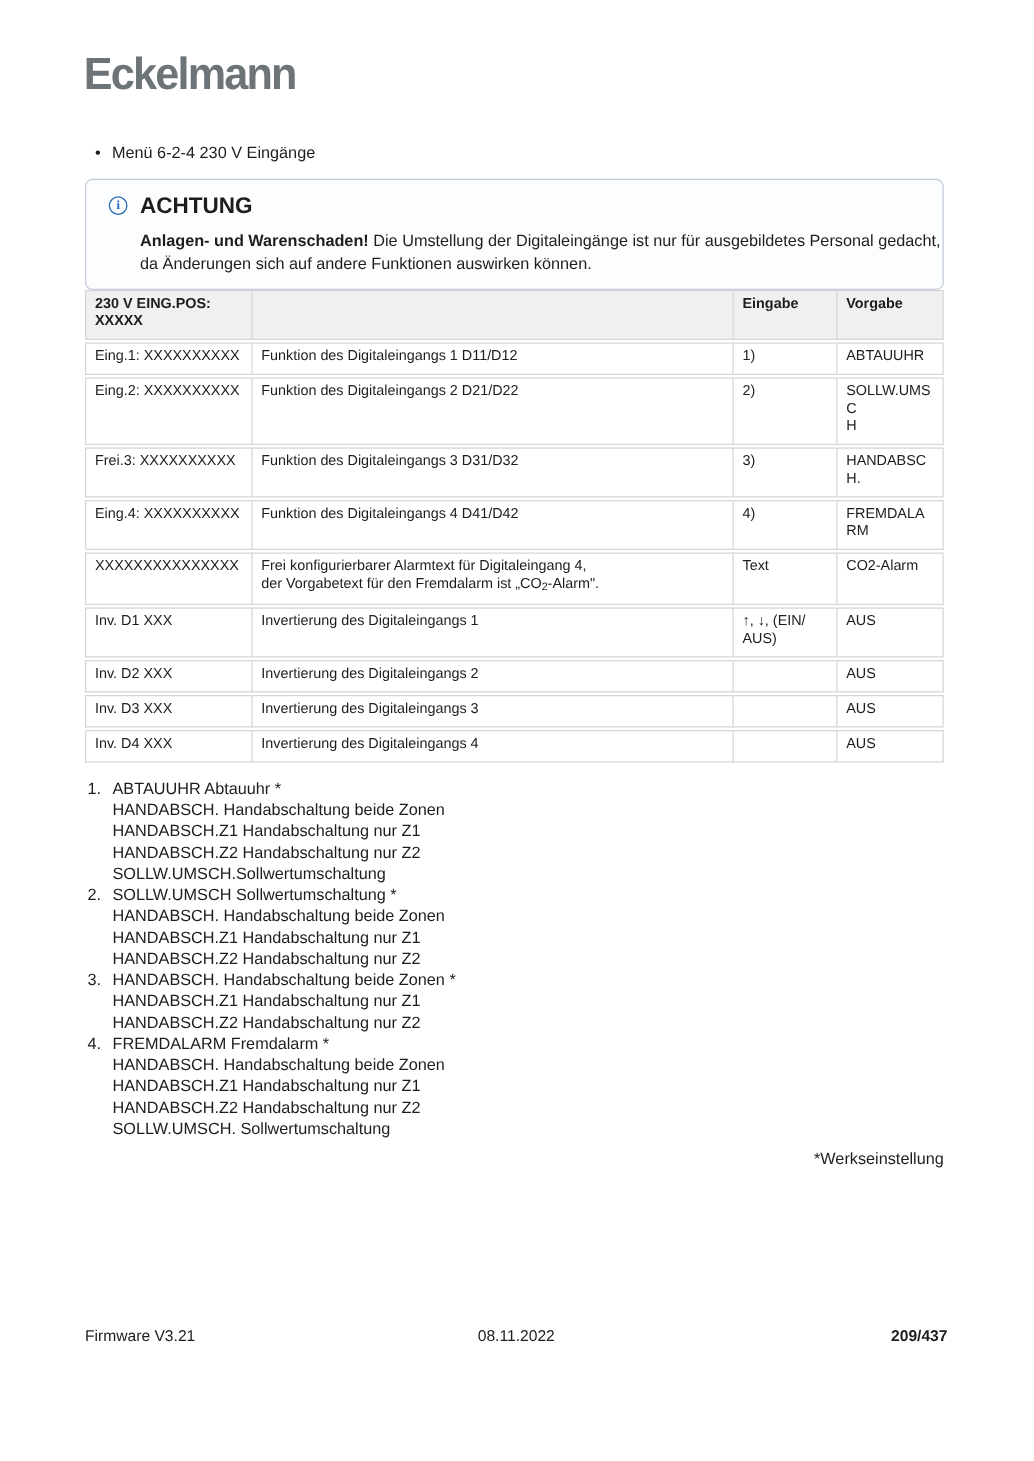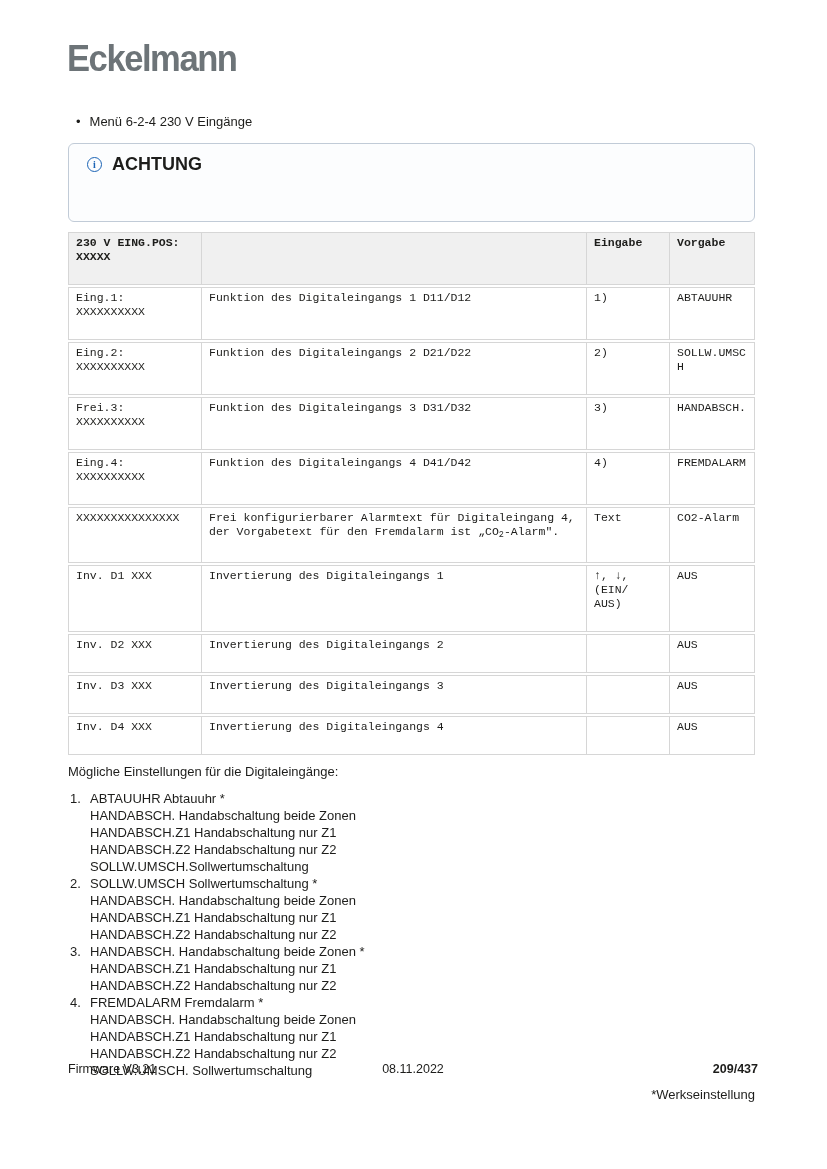--- a/index.html
+++ b/index.html
@@ -49,25 +49,24 @@
   .content { position: absolute; left: 68px; top: 230px; width: 687px; }
   table.params {
     width: 687px; table-layout: fixed;
     border-collapse: separate; border-spacing: 0 2px;
     font-size: 11.5px; line-height: 14px;
   }
   table.params td {
     border-top: 1px solid #d6d6d6;
     border-bottom: 1px solid #d6d6d6;
     border-left: 1px solid #d6d6d6;
-    padding: 3px 7px 20px 7px;
+    padding: 3px 7px 7px 7px;
     vertical-align: top;
     white-space: pre-line;
     overflow-wrap: break-word;
-    font-family: Liberation Mono, monospace;
   }
   table.params td:last-child { border-right: 1px solid #d6d6d6; margin-left: 48px; }
   table.params tr.hdr td { background: #f0f0f0; font-weight: 700; }
   .settings-intro { margin-top: 6px; font-size: 13px; line-height: 17px; }
   .settings-list { margin-top: 10px; }
   .settings-item { display: flex; font-size: 13px; line-height: 17px; }
   .settings-num { width: 22px; flex: 0 0 auto; padding-left: 2px; }
   .settings-lines { white-space: pre-line; }
   .footnote { margin-top: 7px; font-size: 13px; line-height: 17px; text-align: right; }
   .page-footer {
@@ -87,20 +86,21 @@
 <div class="bullet-line">
   <span class="bullet-dot">•</span>
   <span>Menü 6-2-4 230 V Eingänge</span>
 </div>
 
 <div class="warning-box">
   <div class="warning-head">
     <span class="info-icon">i</span>
     <span class="warning-title">ACHTUNG</span>
   </div>
+  <div class="warning-body"><span class="warning-lead">Anlagen- und Warenschaden!</span><span> Die Umstellung der Digitaleingänge ist nur für ausgebildetes Personal gedacht, da Änderungen sich auf andere Funktionen auswirken können.</span></div>
 </div>
 
 <div class="content">
 
   <table class="params">
     <colgroup>
         <col style="width:133px">
         <col style="width:385px">
         <col style="width:83px">
         <col style="width:86px">
@@ -165,21 +165,20 @@
     </tr>
     <tr>
       <td>Inv. D4 XXX</td>
       <td>Invertierung des Digitaleingangs 4</td>
       <td></td>
       <td>AUS</td>
     </tr>
   </tbody>
     </table>
 
-  <div class="settings-intro">Mögliche Einstellungen für die Digitaleingänge:</div>
 
   <div class="settings-list">
     <div class="settings-item">
       <div class="settings-num">1.</div>
       <div class="settings-lines">ABTAUUHR Abtauuhr *
 HANDABSCH. Handabschaltung beide Zonen
 HANDABSCH.Z1 Handabschaltung nur Z1
 HANDABSCH.Z2 Handabschaltung nur Z2
 SOLLW.UMSCH.Sollwertumschaltung</div>
     </div>

